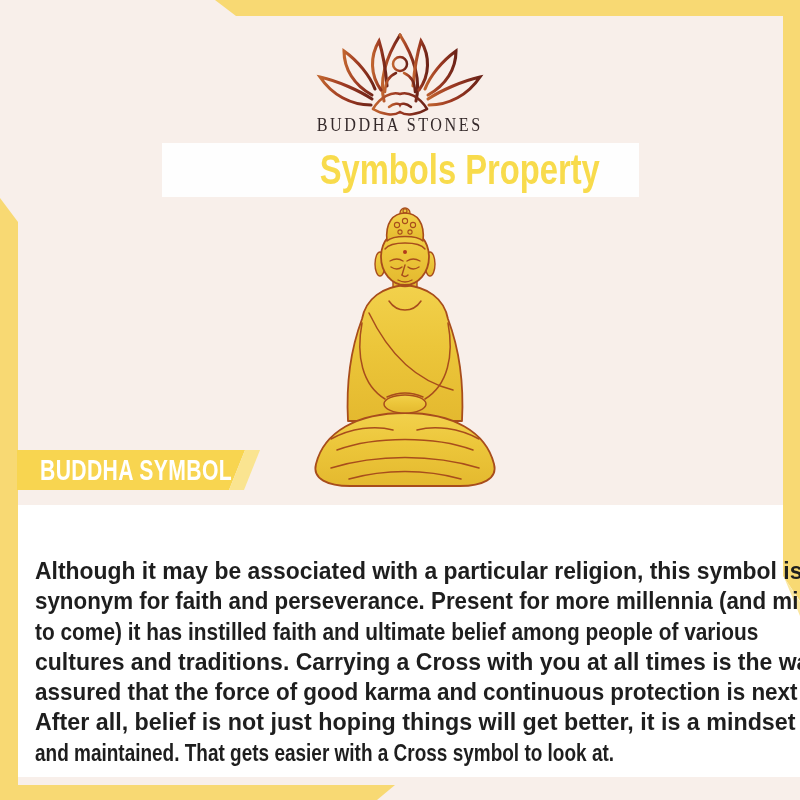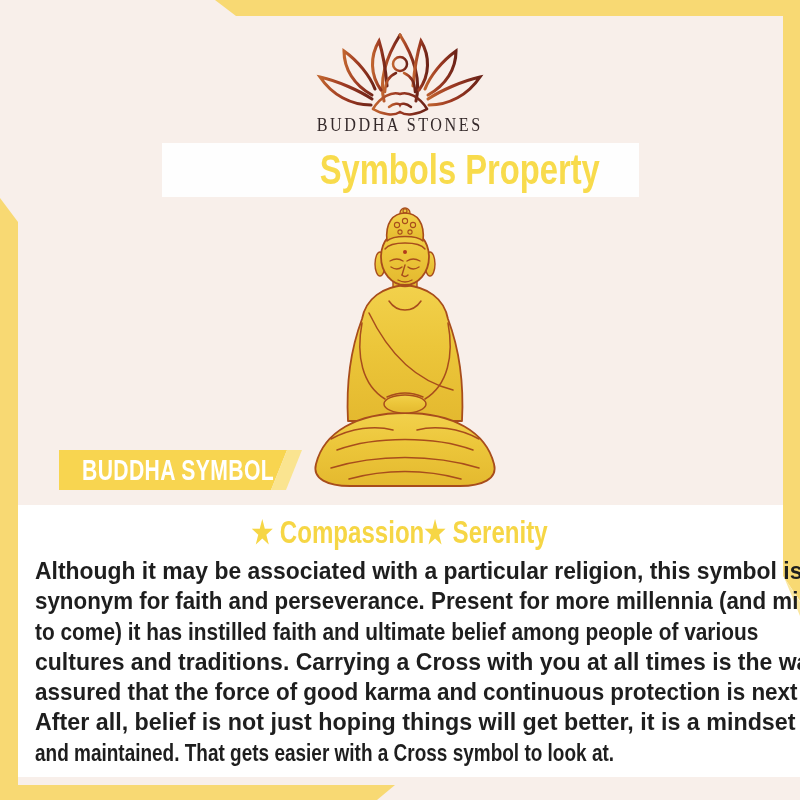--- a/index.html
+++ b/index.html
@@ -24,21 +24,21 @@
   .brand span{display:inline-block;font-family:"Liberation Serif",serif;font-weight:400;
     font-size:19px;letter-spacing:3px;color:#34292A;white-space:nowrap;transform-origin:center;}
   
   .title-box{left:162px;top:143px;width:477px;height:54px;background:#FEFEFE;
     display:flex;align-items:center;justify-content:flex-end;}
   .title-box span{display:inline-block;font-size:42px;font-weight:700;color:#F8DB4C;
     white-space:nowrap;transform-origin:center;}
   
   .statue{left:303px;top:207px;width:204px;height:288px;}
   
-  .label-wrap{left:17px;top:450px;width:250px;height:40px;margin-left:42px;}
+  .label-wrap{left:17px;top:450px;width:250px;height:40px;}
   .label-main{left:0;top:0;width:250px;height:40px;background:#F8D550;
     clip-path:polygon(0 0,228px 0,212px 40px,0 40px);}
   .label-accent{left:0;top:0;width:250px;height:40px;background:#FAE490;
     clip-path:polygon(228px 0,243px 0,227px 40px,212px 40px);}
   .label-text{left:23px;top:0;height:40px;line-height:40px;font-size:29px;font-weight:600;
     color:#FFFFFF;letter-spacing:.5px;white-space:nowrap;transform-origin:left center;display:inline-block;}
   
   .traits{left:0;top:514px;width:800px;height:38px;line-height:38px;text-align:center;}
   .traits span{display:inline-block;font-size:31px;font-weight:700;color:#F6D645;
     white-space:nowrap;transform-origin:center;}
@@ -151,23 +151,20 @@
       </g>
     </g>
   </svg>
 
   <div class="abs label-wrap">
     <div class="abs label-main"></div>
     <div class="abs label-accent"></div>
     <span class="abs label-text" style="transform: scaleX(0.729475);">BUDDHA SYMBOL</span>
   </div>
 
-  <div class="abs traits">
-    <span style="transform: scaleX(0.776521);">★ Compassion★ Serenity</span>
-  </div>
 
   <div class="abs body-par">
     <span class="line" style="transform: scaleX(0.954248);">Although it may be associated with a particular religion, this symbol is the bare</span>
     <span class="line" style="transform: scaleX(0.930719);">synonym for faith and perseverance. Present for more millennia (and millennia</span>
     <span class="line" style="transform: scaleX(0.869281);">to come) it has instilled faith and ultimate belief among people of various</span>
     <span class="line" style="transform: scaleX(0.95817);">cultures and traditions. Carrying a Cross with you at all times is the way to stay</span>
     <span class="line" style="transform: scaleX(0.935948);">assured that the force of good karma and continuous protection is next to you.</span>
     <span class="line" style="transform: scaleX(0.969935);">After all, belief is not just hoping things will get better, it is a mindset to be learned</span>
     <span class="line" style="transform: scaleX(0.79085);">and maintained. That gets easier with a Cross symbol to look at.</span>
   </div>

